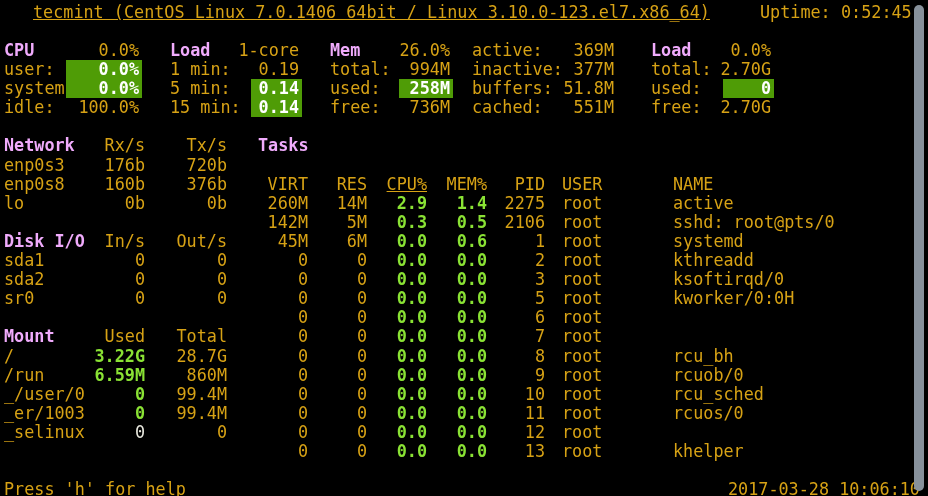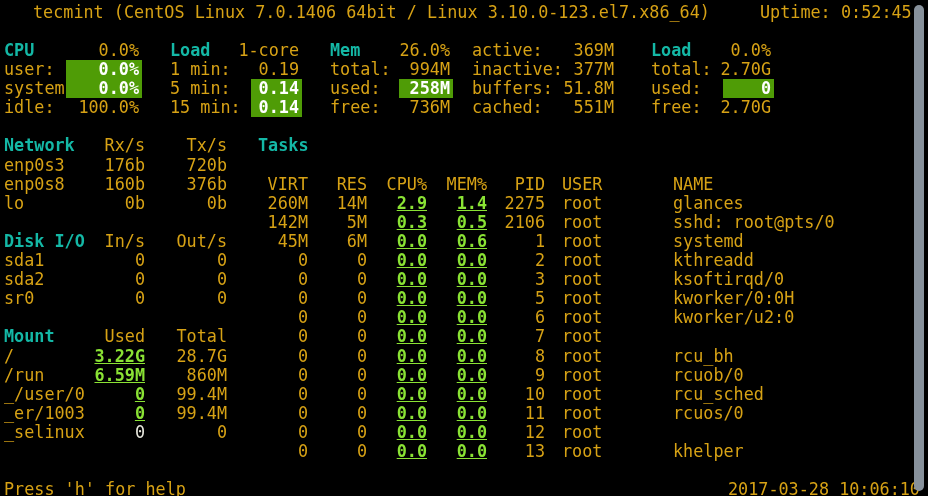--- a/index.html
+++ b/index.html
@@ -2,25 +2,25 @@
 <html><head>
 <meta charset="utf-8">
 <style>
   html,body{margin:0;padding:0;background:#000;}
   body{width:928px;height:496px;overflow:hidden;}
   .term{position:relative;width:928px;height:496px;background:#000;
         font-family:"DejaVu Sans Mono",monospace;font-size:16.8px;line-height:19px;
         color:#d7a215;}
   .t{position:absolute;white-space:pre;height:19px;}
   .num{text-align:right;padding-right:3px;box-sizing:border-box;}
-  .w{color:#14b8a6;font-weight:bold;}
+  .w{color:#f0abfc;font-weight:bold;}
   .wn{color:#e9e9df;}
-  .g{color:#8ae234;font-weight:bold;text-decoration:underline;}
+  .g{color:#8ae234;font-weight:bold;}
   .hl{background:#4f9c06;color:#ffffff;font-weight:bold;}
-  .ul{}
+  .ul{text-decoration:underline;}
   
   .r0{top:3px}.r2{top:41px}.r3{top:60px}.r4{top:79px}.r5{top:98px}
   .r7{top:136px}.r8{top:156px}.r9{top:175px}.r10{top:194px}.r11{top:213px}
   .r12{top:232px}.r13{top:251px}.r14{top:270px}.r15{top:289px}.r16{top:308px}
   .r17{top:327px}.r18{top:347px}.r19{top:366px}.r20{top:385px}.r21{top:404px}
   .r22{top:423px}.r23{top:442px}.r25{top:480px}
   
   .x0{left:4px}
   .ttl{left:33px}.upt{left:760px}.uptv{left:841px}
   .cpuv{left:62px;width:80px}.cpuh{left:66px;width:76px}
@@ -143,21 +143,21 @@
   <span class="t r9 p5 num">PID</span>
   <span class="t r9 p6">USER</span>
   <span class="t r9 p7">NAME</span>
 
   <span class="t r10 p1 num">260M</span>
     <span class="t r10 p2 num">14M</span>
     <span class="t r10 p3 num g">2.9</span>
     <span class="t r10 p4 num g">1.4</span>
     <span class="t r10 p5 num">2275</span>
     <span class="t r10 p6">root</span>
-    <span class="t r10 p7">glances</span>
+    <span class="t r10 p7">active</span>
   <span class="t r11 p1 num">142M</span>
     <span class="t r11 p2 num">5M</span>
     <span class="t r11 p3 num g">0.3</span>
     <span class="t r11 p4 num g">0.5</span>
     <span class="t r11 p5 num">2106</span>
     <span class="t r11 p6">root</span>
     <span class="t r11 p7">sshd: root@pts/0</span>
   <span class="t r12 p1 num">45M</span>
     <span class="t r12 p2 num">6M</span>
     <span class="t r12 p3 num g">0.0</span>
@@ -185,21 +185,20 @@
     <span class="t r15 p4 num g">0.0</span>
     <span class="t r15 p5 num">5</span>
     <span class="t r15 p6">root</span>
     <span class="t r15 p7">kworker/0:0H</span>
   <span class="t r16 p1 num">0</span>
     <span class="t r16 p2 num">0</span>
     <span class="t r16 p3 num g">0.0</span>
     <span class="t r16 p4 num g">0.0</span>
     <span class="t r16 p5 num">6</span>
     <span class="t r16 p6">root</span>
-    <span class="t r16 p7">kworker/u2:0</span>
   <span class="t r17 p1 num">0</span>
     <span class="t r17 p2 num">0</span>
     <span class="t r17 p3 num g">0.0</span>
     <span class="t r17 p4 num g">0.0</span>
     <span class="t r17 p5 num">7</span>
     <span class="t r17 p6">root</span>
   <span class="t r18 p1 num">0</span>
     <span class="t r18 p2 num">0</span>
     <span class="t r18 p3 num g">0.0</span>
     <span class="t r18 p4 num g">0.0</span>

